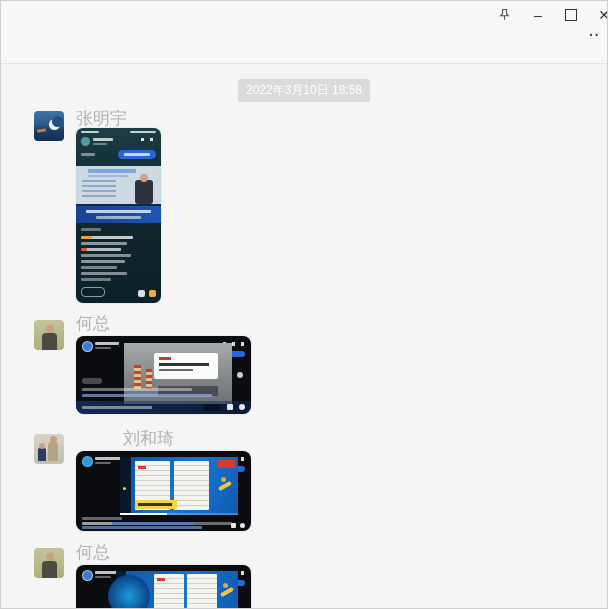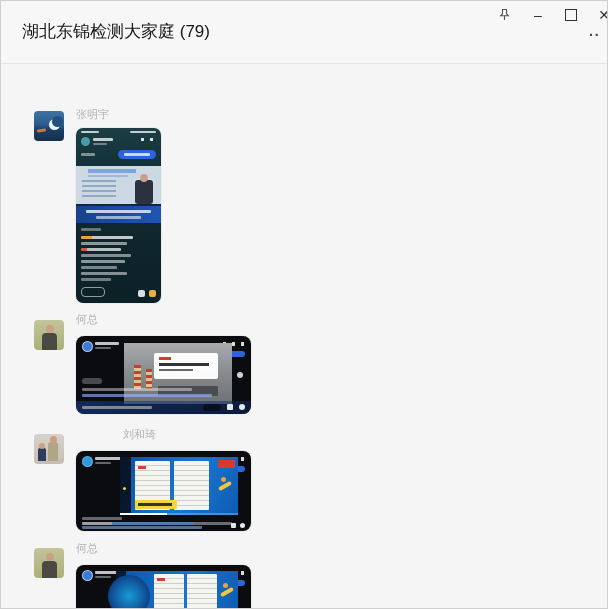--- a/index.html
+++ b/index.html
@@ -11,21 +11,21 @@
   .pin{left:490px;top:2px;}
   .min{left:524px;font-size:14px;}
   .max{left:557px;}
   .maxbox{width:10px;height:10px;border:1.4px solid #333;display:block;}
   .close{left:590px;font-size:14px;}
   .more{position:absolute;left:588px;top:26px;font-size:14px;font-weight:bold;color:#444;letter-spacing:1px;cursor:default;}
   
   .chat{position:absolute;top:63px;left:0;right:0;bottom:0;background:#f5f5f5;}
   .stamp{position:absolute;top:15px;left:50%;transform:translateX(-50%);background:#dadada;color:#fefefe;font-size:12px;padding:3px 8px;border-radius:3px;white-space:nowrap;}
   .avatar{position:absolute;left:33px;width:30px;height:30px;border-radius:4px;overflow:hidden;}
-  .sender{position:absolute;left:75px;font-size:11px;color:#b2b2b2;white-space:nowrap;}
+  .sender{position:absolute;left:75px;font-size:17px;color:#b2b2b2;white-space:nowrap;}
   .shot{position:absolute;left:75px;overflow:hidden;box-shadow:0 0 0 1px rgba(0,0,0,0.04);}
   .d{position:absolute;}
   .bar{position:absolute;background:rgba(255,255,255,.75);border-radius:1px;}
   .dots{position:absolute;background:repeating-linear-gradient(90deg,rgba(255,255,255,.85) 0 3px,transparent 3px 9px);}
   .bluepill{position:absolute;background:#2a66d9;border-radius:4px;}
   .circ{position:absolute;border-radius:50%;}
   .page{position:absolute;background:repeating-linear-gradient(180deg,#f4f4f1 0 4px,#cfcfc8 4px 5px);border-radius:1px;}
   
   .av-night{background:linear-gradient(180deg,#3f72a4 0%,#2c5c8e 45%,#1c3f66 62%,#142f4e 100%);}
   .av-suit{background:linear-gradient(180deg,#c3c49a 0%,#aab077 100%);}
@@ -35,37 +35,37 @@
   .n2{top:248px;} .a2{top:256px;} .s2{top:272px;width:175px;height:78px;border-radius:8px;background:#0a0c10;}
   .n3{top:363px;margin-left:47px;} .a3{top:370px;} .s3{top:387px;width:175px;height:80px;border-radius:8px;background:#0a0c10;}
   .n4{top:477px;} .a4{top:484px;} .s4{top:501px;width:175px;height:46px;border-radius:8px 8px 0 0;background:#0a0c10;}
 </style>
 </head>
 <body>
 
 <div class="window">
 
   <div class="titlebar">
-    <div class="title">湖北东锦检测大家庭 (79)</div>
     <div class="winbtn pin">
       <svg width="15" height="15" viewBox="0 0 15 15">
         <path d="M5.5 2.5 h4 v4.2 l1.8 2 H3.7 l1.8 -2 z" fill="none" stroke="#555" stroke-width="1.1"></path>
         <line x1="7.5" y1="8.7" x2="7.5" y2="13" stroke="#555" stroke-width="1.1"></line>
       </svg>
     </div>
     <div class="winbtn min">–</div>
     <div class="winbtn max">
         <span class="maxbox"></span>
       </div>
     <div class="winbtn close">✕</div>
     <div class="more">··</div>
   </div>
 
   <div class="chat">
 
+    <div class="stamp">2022年3月10日 18:58</div>
 
     <div class="avatar av-night a1">
       <div class="circ" style="right:4px;top:8px;width:11px;height:11px;background:#eef3f7;"></div>
       <div class="circ" style="right:1px;top:5px;width:11px;height:11px;background:#24507e;"></div>
       <div class="d" style="left:3px;top:18px;width:9px;height:3px;background:#c67b3a;border-radius:1px;transform:rotate(-8deg);"></div>
     </div>
     <div class="sender n1">张明宇</div>
     <div class="shot s1">
       <div class="bar" style="top:3px;left:5px;width:18px;height:2px;"></div>
       <div class="bar" style="top:3px;right:5px;width:26px;height:2px;"></div>

